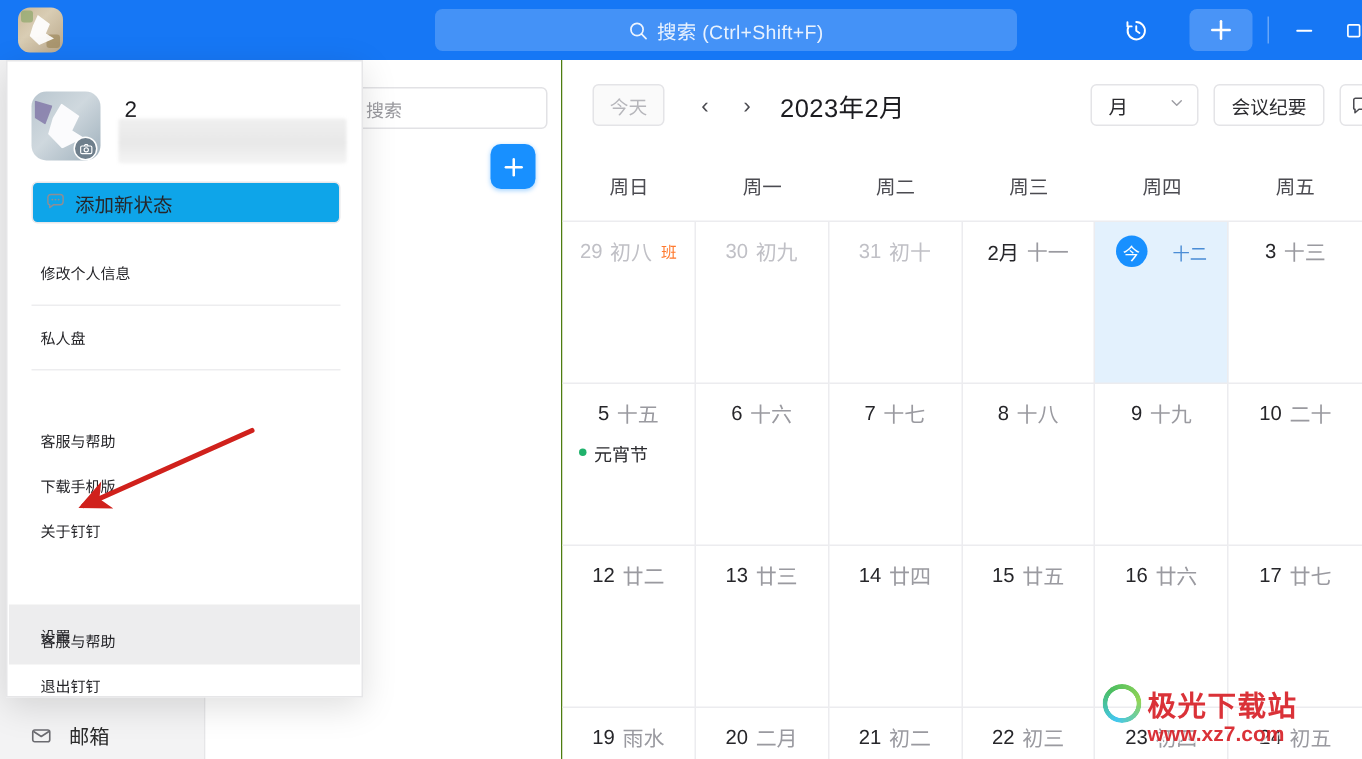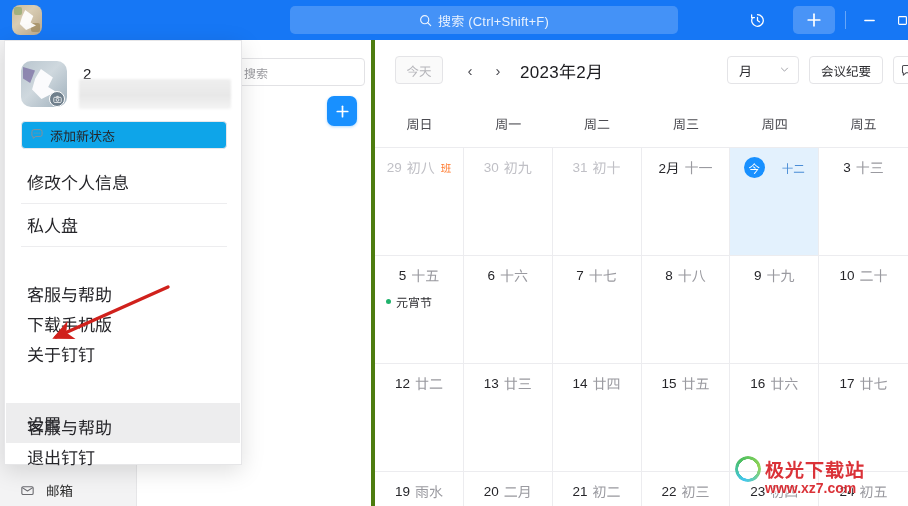--- a/index.html
+++ b/index.html
@@ -72,21 +72,21 @@
     width: 18px; height: 18px; margin-right: 10px;
     display:flex; align-items:center; justify-content:center; color:#6b6b70;
   }
   #side-xiangmu { top: 392px; }
   #side-youxiang { top: 432px; }
 
   
   .midpanel {
     position: absolute; left: 137px; top: 40px; width: 238px; height: 466px;
     background: #ffffff;
-    border-right: 4px solid #4d7c0f;
+    border-right: 1px solid #4d7c0f;
   }
   .mp-search {
     position: absolute; left: 98px; top: 18px; width: 130px; height: 28px;
     border: 1px solid #e2e2e5; border-radius: 4px; background:#fff;
     display:flex; align-items:center; padding-left:8px;
     font-size: 12px; color:#9a9a9f; overflow:hidden;
   }
   .mp-add {
     position: absolute; left: 190px; top: 56px; width: 30px; height: 30px;
     background: #1890ff; border-radius: 7px;
@@ -253,21 +253,21 @@
   }
   .pp-status {
     position:absolute; left:16px; top:80px; width:206px; height:28px;
     border:1px solid #e7e7ea; border-radius:4px; background:#0ea5e9;
     display:flex; align-items:center; padding-left:8px; gap:6px;
     font-size:13px; color:#26262a; cursor:pointer;
   }
   .pp-item {
     position:absolute; left:1px; width:234px; height:40px;
     display:flex; align-items:center; padding-left:21px;
-    font-size:17px; color:#26262a; cursor:pointer;
+    font-size:10px; color:#26262a; cursor:pointer;
   }
   .pp-item.sel { background:#ededee; }
   .pp-sep {
     position:absolute; left:16px; width:206px; height:1px; background:#ededef;
   }
   #pp-edit   { top: 120px; }
   #sep1      { top: 162px; }
   #pp-disk   { top: 163px; }
   #sep2      { top: 205px; }
   #pp-help   { top: 232px; }

